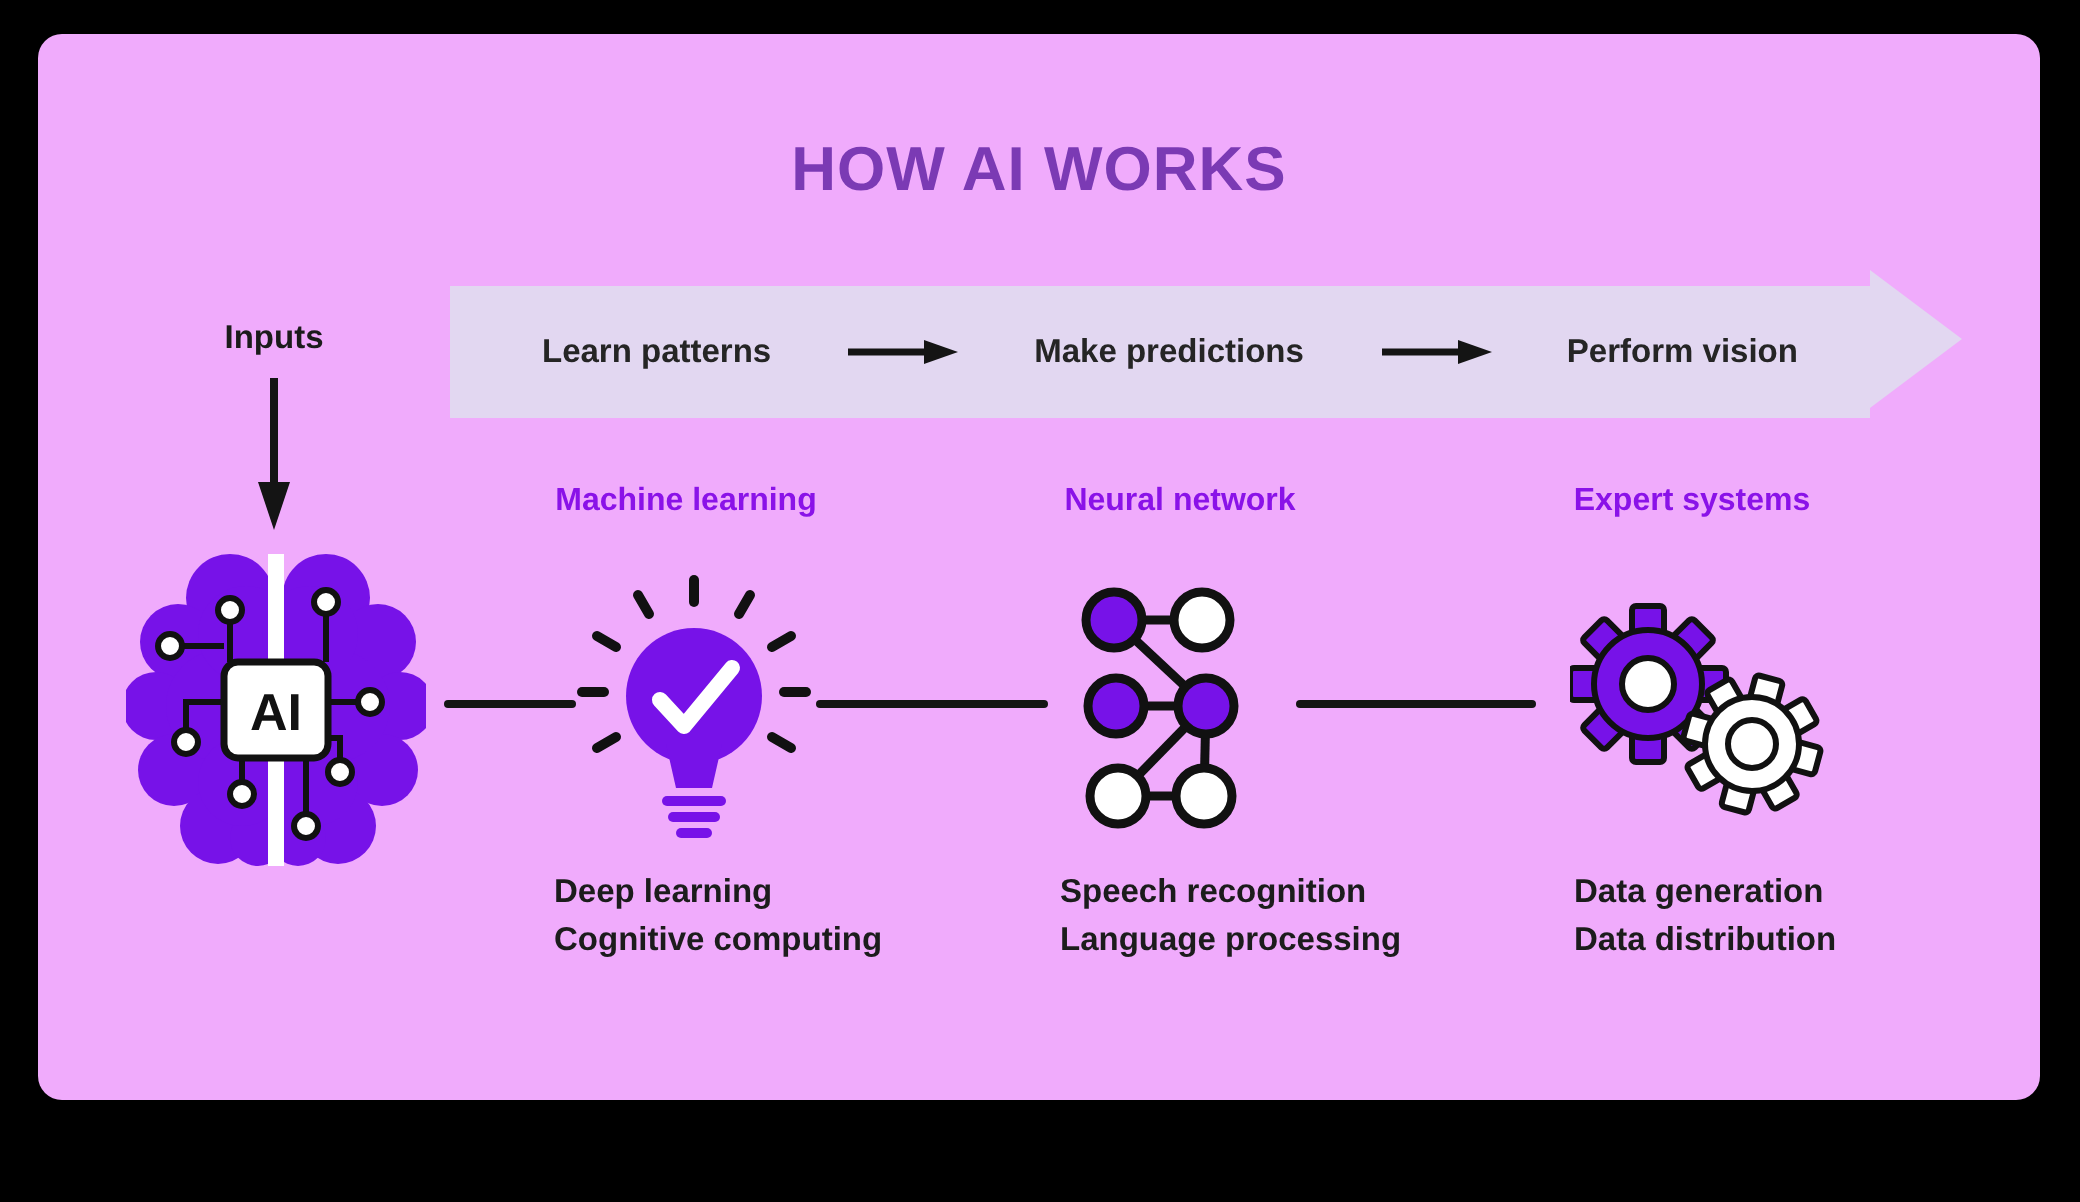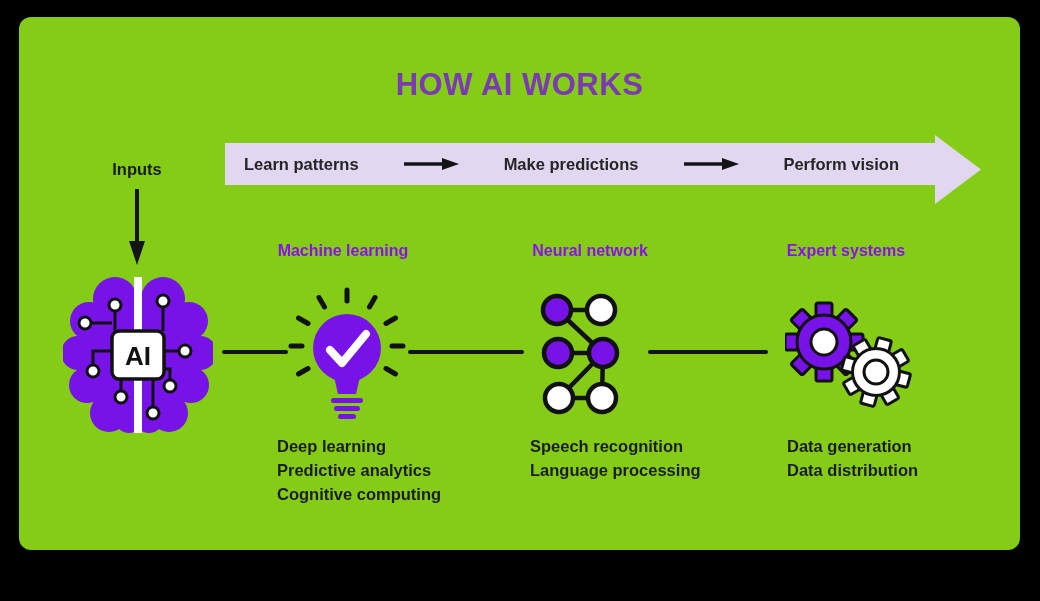--- a/index.html
+++ b/index.html
@@ -1,28 +1,28 @@
 <!DOCTYPE html>
 <html><head>
 <meta charset="utf-8">
 <style>
   * { margin:0; padding:0; box-sizing:border-box; }
   html,body { background:#000; }
   body { font-family:"Liberation Sans", sans-serif; }
   .stage { position:relative; width:1040px; height:601px; background:#000; overflow:hidden; }
   .card { position:absolute; left:19px; top:17px; width:1001px; height:533px;
-          background:#84cc16; border-radius:12px; }
+          background:#f0abfc; border-radius:12px; }
   .title { position:absolute; left:0; top:50px; width:100%; text-align:center;
            font-size:31px; font-weight:800; letter-spacing:0.5px; color:#7b3ab4; }
   .inputs-label { position:absolute; left:68px; top:143px; width:100px; text-align:center;
            font-size:16.5px; font-weight:600; color:#1b1b1b; }
   .inputs-arrow { position:absolute; left:107px; top:170px; }
-  .banner { position:absolute; left:206px; top:126px; width:710px; height:42px;
+  .banner { position:absolute; left:206px; top:126px; width:710px; height:66px;
             background:#e2d7f1; display:flex; align-items:center;
-            justify-content:space-between; padding:0 36px 0 19px; }
+            justify-content:space-between; padding:0 36px 0 46px; }
   .banner-step { font-size:16.5px; font-weight:600; color:#252525; white-space:nowrap; }
   .banner-head { position:absolute; left:916px; top:118px; }
   .col-header { position:absolute; width:240px; text-align:center; top:225px;
                 font-size:16px; font-weight:700; color:#8a12e8; }
   .h-ml { left:204px; } .h-nn { left:451px; } .h-es { left:707px; }
   .connector { position:absolute; top:333px; height:4px; background:#141414; border-radius:2px; }
   .c1 { left:203px; width:66px; } .c2 { left:389px; width:116px; } .c3 { left:629px; width:120px; }
   .icon-abs { position:absolute; }
   .brain-icon { left:44px; top:256px; }
   .bulb-icon { left:268px; top:267px; }
@@ -185,21 +185,20 @@
           <rect x="-7" y="-34" width="14" height="13" rx="2" transform="rotate(285)"></rect>
           <rect x="-7" y="-34" width="14" height="13" rx="2" transform="rotate(330)"></rect>
         </g>
         <circle r="23.5" fill="#ffffff" stroke="#111" stroke-width="3"></circle>
         <circle r="12" fill="#ffffff" stroke="#111" stroke-width="3"></circle>
       </g>
     </svg>
 
     <ul class="feature-list l1">
       <li>Deep learning</li>
-      <li>Predictive analytics</li>
       <li>Cognitive computing</li>
     </ul>
     <ul class="feature-list l2">
       <li>Speech recognition</li>
       <li>Language processing</li>
     </ul>
     <ul class="feature-list l3">
       <li>Data generation</li>
       <li>Data distribution</li>
     </ul>

